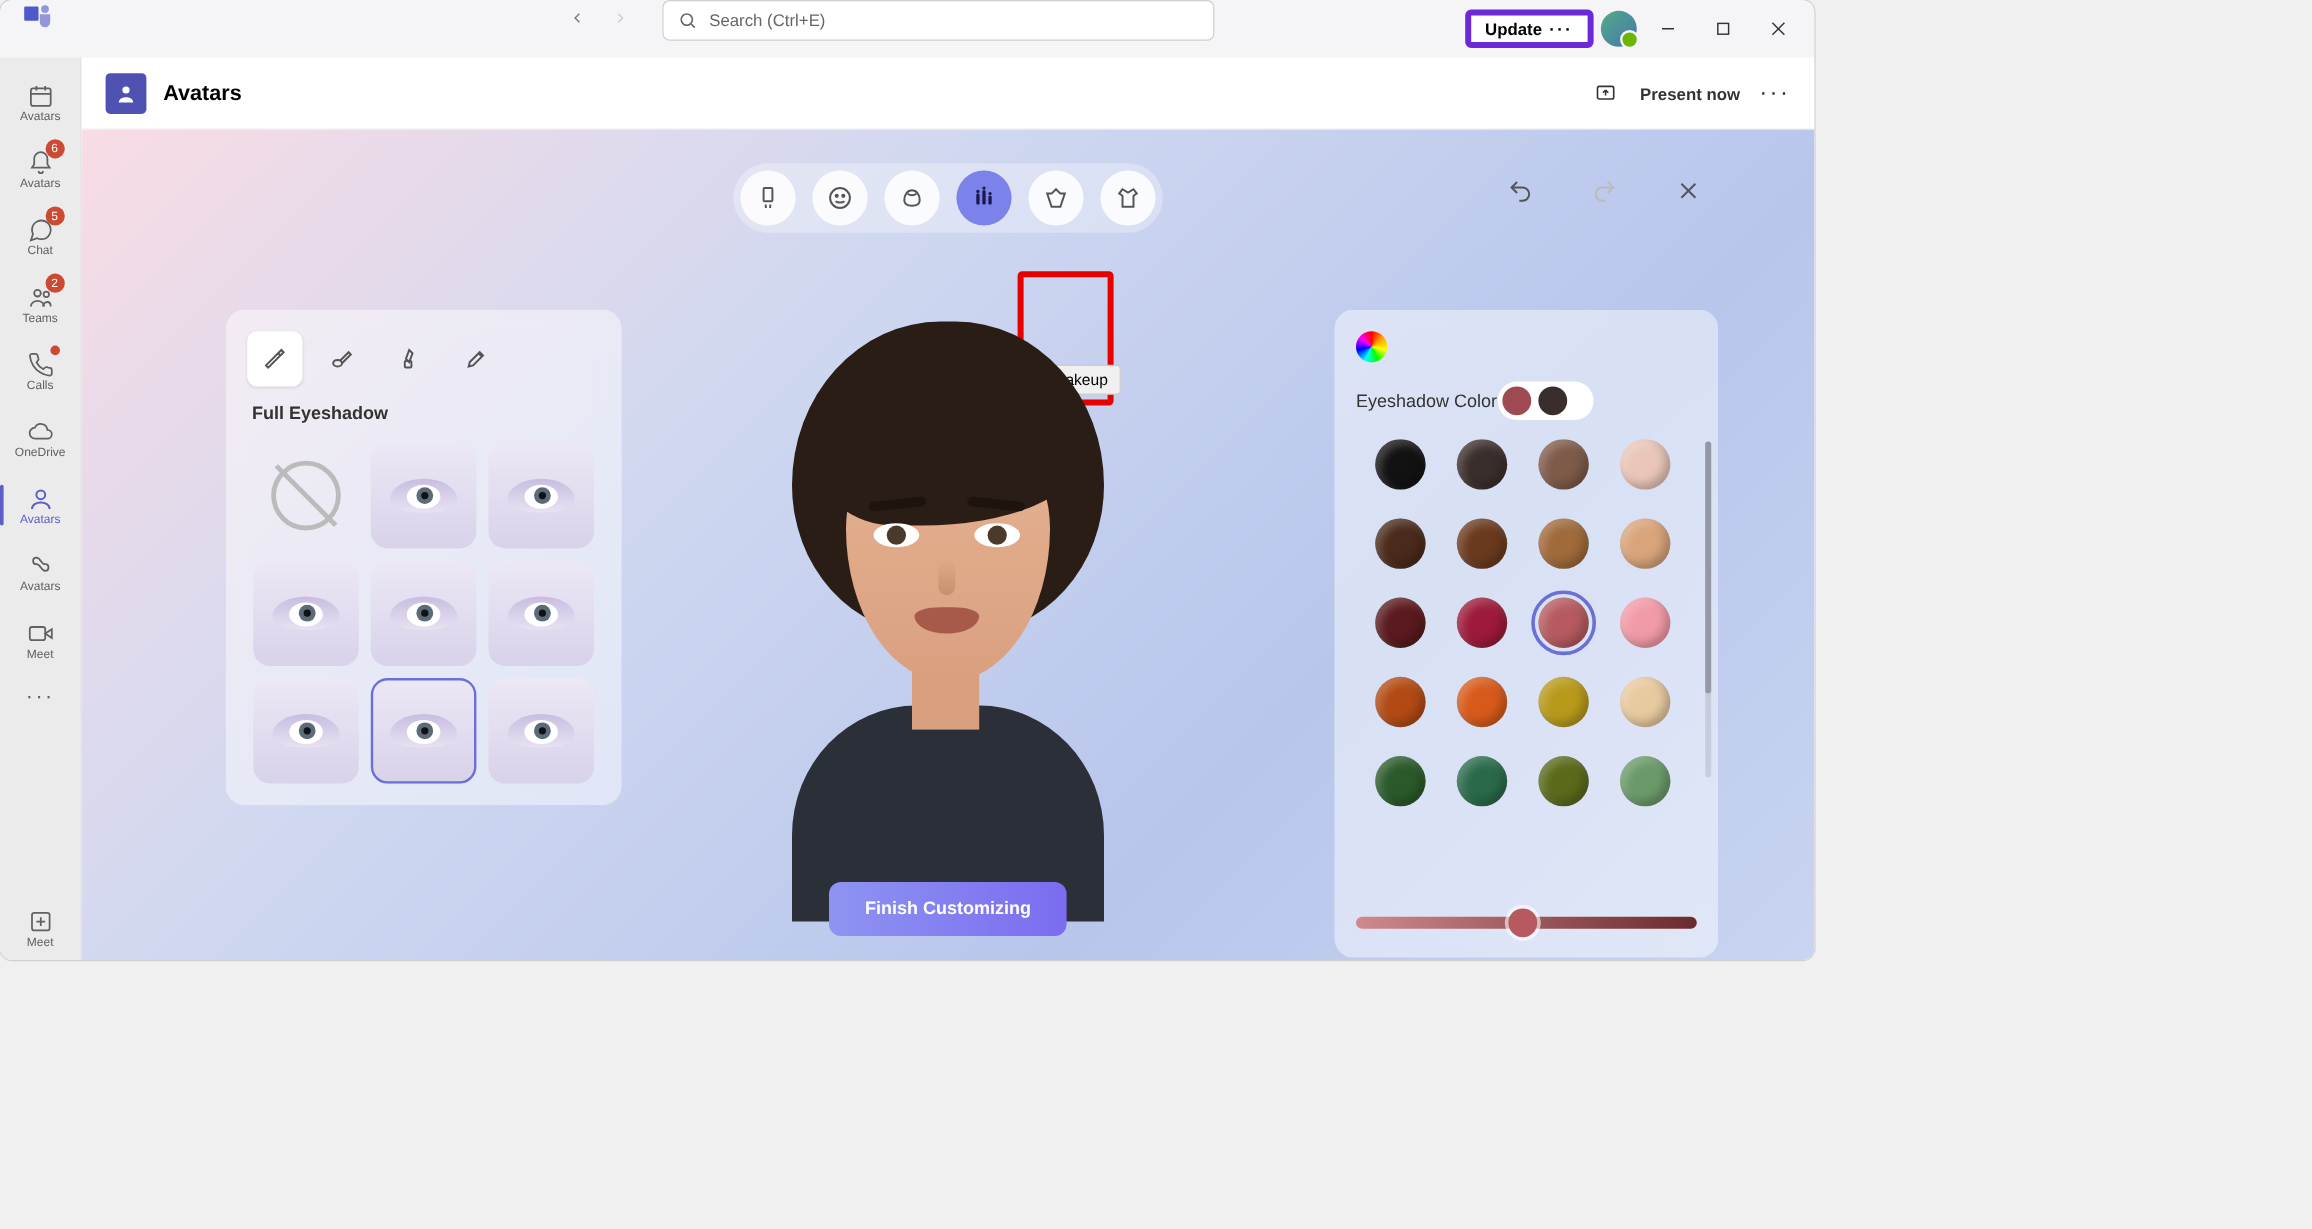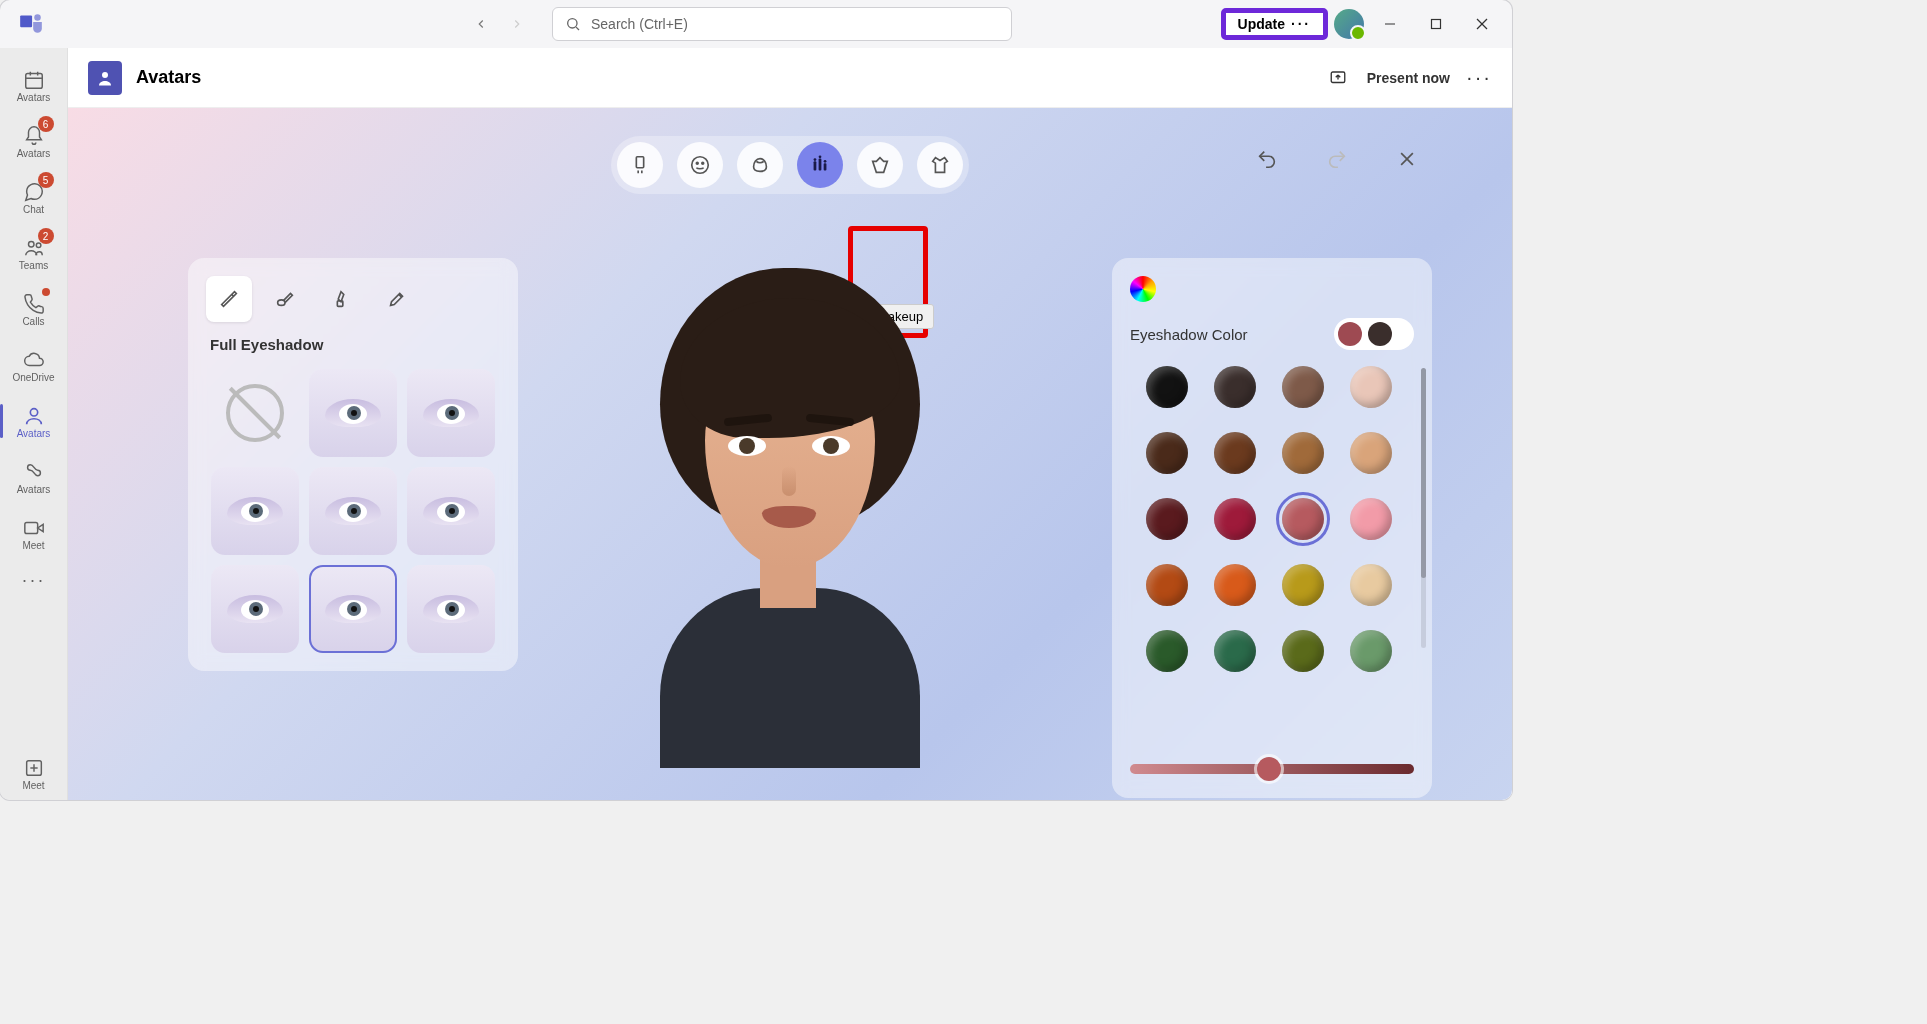--- a/index.html
+++ b/index.html
@@ -1,18 +1,18 @@
 <!DOCTYPE html>
 <html><head>
 <meta charset="utf-8">
 <style>
   * { box-sizing: border-box; margin: 0; padding: 0; font-family: 'Segoe UI', Tahoma, sans-serif; }
   body { width:1927px; height:1024px; overflow:hidden; background:#f0f0f0; position:relative;}
   .window { position:absolute; top:0; left:0; width:1512px; height:800px; background:#f5f5f7; border-radius:10px; overflow:hidden; box-shadow:0 0 0 1px #d0d0d4;}
-  .titlebar { height:48px; display:flex; align-items:center; padding:0 10px; }
+  .titlebar { height:48px; display:flex; padding:0 10px; }
   .teams-logo { width:28px; height:28px; margin-left:8px; color:#5059c9;}
   .nav-arrows{ display:flex; gap:6px; margin-left:420px;}
   .nav-arrow{ width:30px; height:30px; display:flex;align-items:center;justify-content:center; color:#777; border-radius:4px; cursor:default;}
   .search-box{ flex: 0 0 460px; height:34px; margin-left:20px; background:#fff; border:1px solid #d0d0d4; border-radius:6px; display:flex; align-items:center; padding:0 12px; color:#666; font-size:14px;}
   .search-box svg{ margin-right:10px;}
   .titlebar-right{ margin-left:auto; display:flex; align-items:center; gap:6px;}
   .update-btn{ height:32px; padding:0 12px; background:#fff; border:5px solid #6d28d9; border-radius:5px; font-size:14px; font-weight:600; display:flex;align-items:center;gap:6px;}
   .avatar-pic{ width:30px; height:30px; border-radius:50%; background:linear-gradient(135deg,#5a8,#47a); position:relative;}
   .avatar-pic::after{content:"";position:absolute;right:-2px;bottom:-2px;width:12px;height:12px;border-radius:50%;background:#6bb700;border:2px solid #f5f5f7;}
   .win-btn{ width:40px;height:40px; display:flex;align-items:center;justify-content:center;color:#333;}
@@ -78,21 +78,21 @@
   .irisA{ position:absolute; width:16px;height:16px;background:#4a3a2a;border-radius:50%; top:2px; left:11px;}
   .nose{ position:absolute; top:228px; left:162px; width:14px;height:30px; background:linear-gradient(180deg,transparent,#c98f6e); border-radius:8px;}
   .lips{ position:absolute; top:268px; left:142px; width:54px;height:22px; background:#a75a4a; border-radius:50% 50% 60% 60% / 40% 40% 80% 80%;}
 
   
   .finish-btn{ position:absolute; bottom:20px; left:50%; transform:translateX(-50%); padding:14px 30px; background:linear-gradient(90deg,#8e94f2,#7b6cf0); color:#fff; font-size:15px; font-weight:600; border-radius:10px; cursor:pointer;}
 
   
   .right-panel{ position:absolute; right:80px; top:150px; width:320px; height:540px; background:rgba(255,255,255,0.45); backdrop-filter:blur(8px); border-radius:16px; padding:18px 18px 24px 18px; display:flex;flex-direction:column;}
   .color-wheel-btn{ width:26px;height:26px; border-radius:50%; background:conic-gradient(red,orange,yellow,lime,cyan,blue,magenta,red); margin-bottom:16px; cursor:pointer;}
-  .color-head{ display:flex; align-items:center; justify-content:space-between; margin-bottom:16px;}
+  .color-head{ display:flex; align-items:center; justify-content:flex-start; margin-bottom:16px;}
   .color-title{ font-size:15px; font-weight:500; color:#333;}
   .swatch-pill{ width:80px;height:32px;background:#fff;border-radius:999px; display:flex;align-items:center; padding:4px; gap:6px;}
   .swatch-pill .s{ width:24px;height:24px;border-radius:50%;}
   .color-grid{ display:grid; grid-template-columns:repeat(4, 42px); gap:24px 26px; justify-content:center; overflow-y:auto; padding-right:6px;}
   .swatch{ width:42px;height:42px;border-radius:50%; cursor:pointer; box-shadow:inset -4px -4px 8px rgba(0,0,0,0.25), inset 4px 4px 8px rgba(255,255,255,0.25);}
   .swatch.selected{ outline:3px solid #6b70d6; outline-offset:3px; background-clip:padding-box;}
   .slider-row{ margin-top:auto; padding-top:18px;}
   .slider{ position:relative; height:10px; border-radius:999px;}
   .slider .track{ position:absolute; inset:0; border-radius:999px;}
   .slider .thumb{ position:absolute; top:50%; transform:translate(-50%,-50%); width:24px;height:24px;border-radius:50%; background:#b65a5f; box-shadow:0 0 0 3px rgba(255,255,255,0.6);}
@@ -461,20 +461,23 @@
           <div class="eyeA l">
               <div class="irisA"></div>
             </div>
           <div class="eyeA r">
               <div class="irisA"></div>
             </div>
           <div class="nose"></div>
           <div class="lips"></div>
         </div>
 
+        <div class="finish-btn">
+          <span>Finish Customizing</span>
+        </div>
 
         <div class="right-panel">
           <div class="color-wheel-btn"></div>
           <div class="color-head">
             <div class="color-title">Eyeshadow Color</div>
             <div class="swatch-pill">
               <div class="s" id="pill0" style="background: rgb(158, 74, 82);"></div>
               <div class="s" id="pill1" style="background: rgb(58, 46, 44);"></div>
             </div>
           </div>

